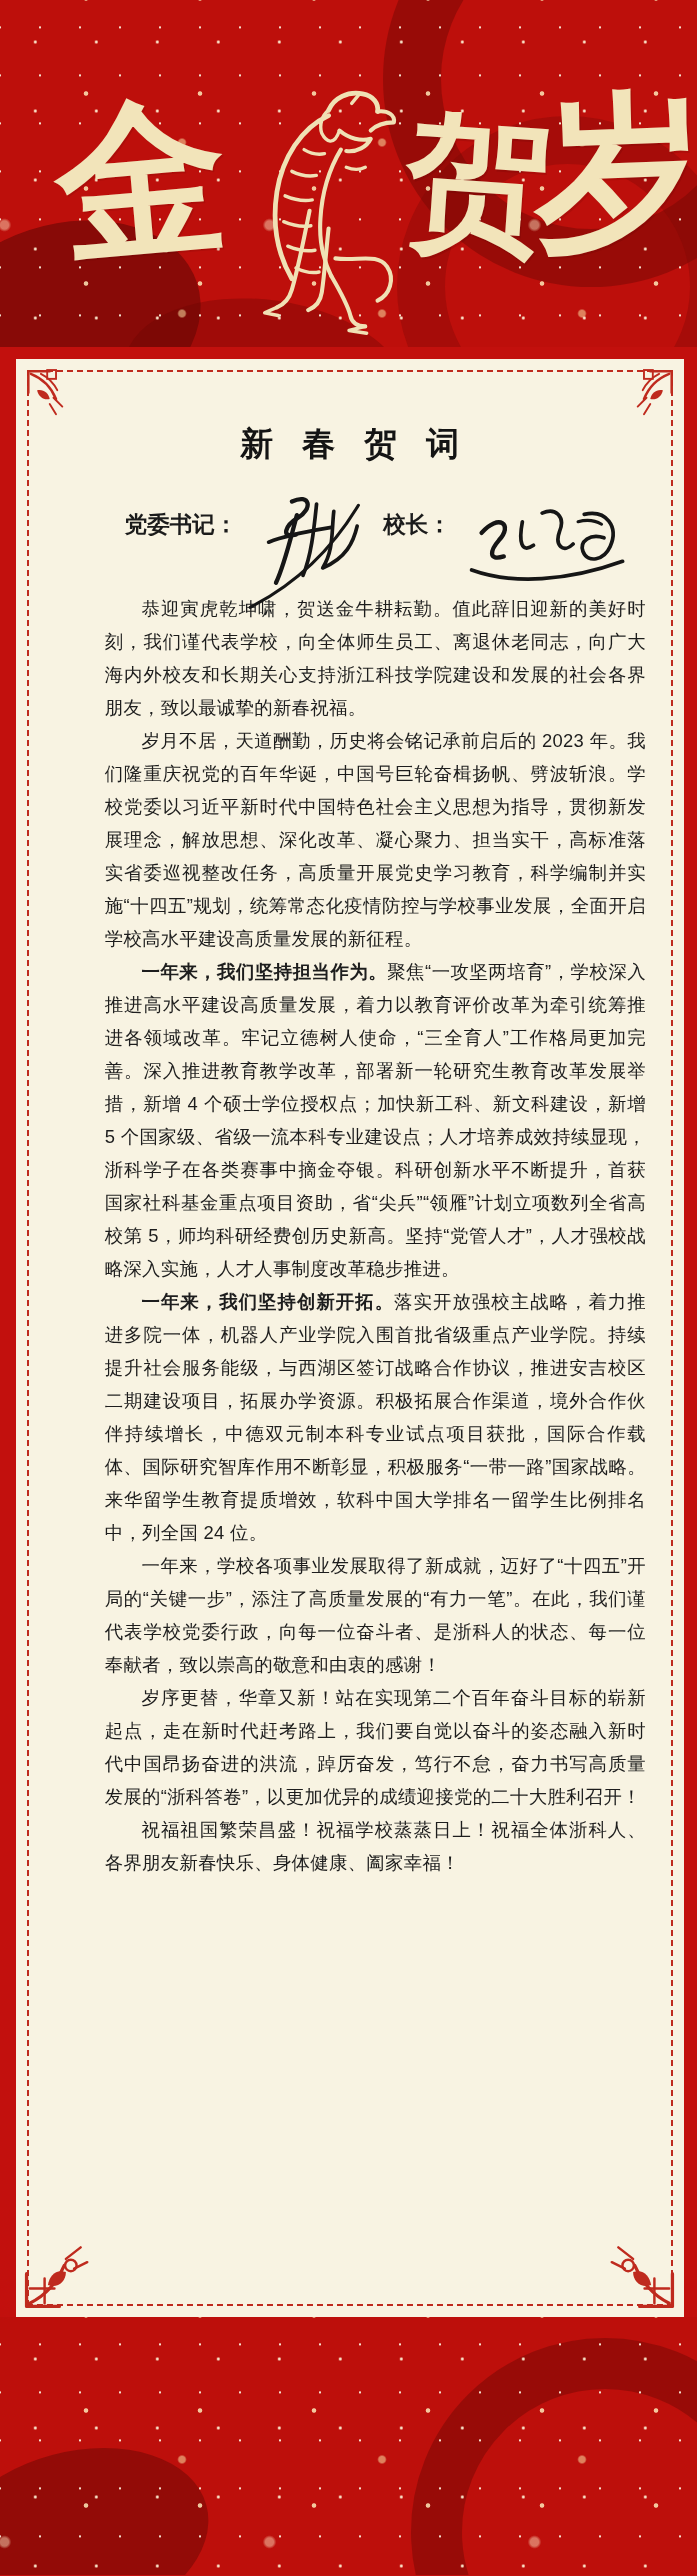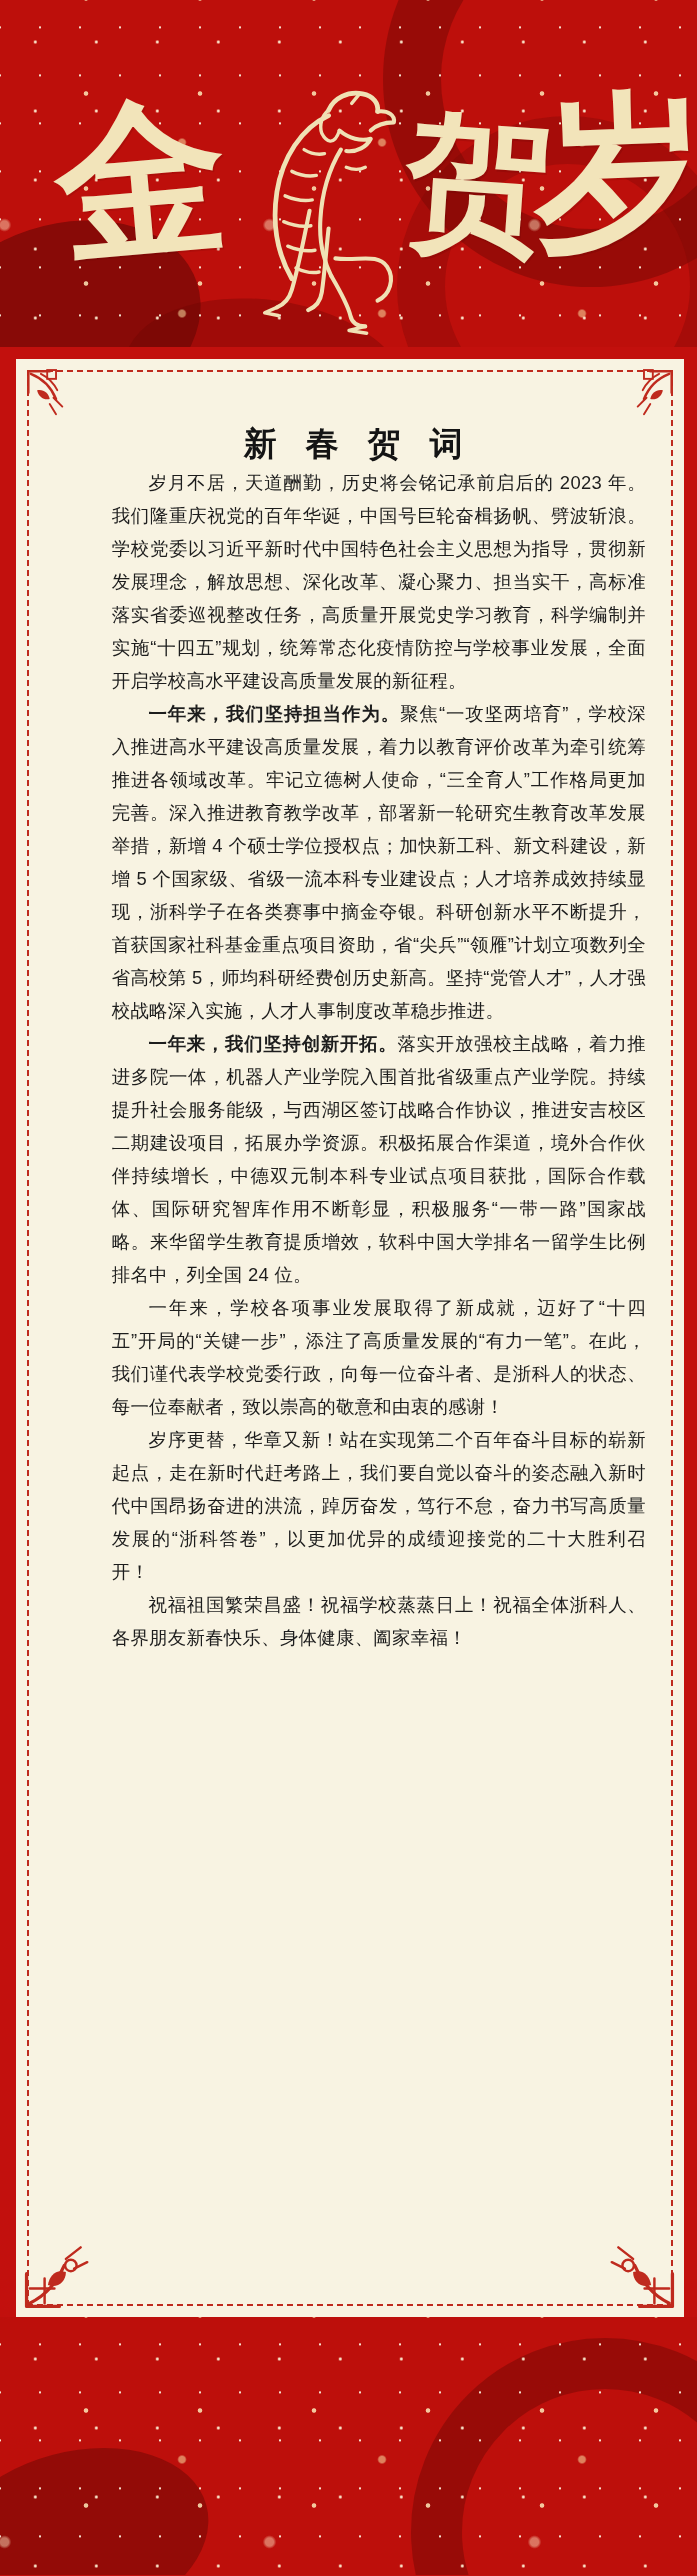--- a/index.html
+++ b/index.html
@@ -32,21 +32,20 @@
   }
   .cal-jin{left:56px;top:95px;font-size:170px;transform:rotate(-5deg);}
   .cal-he{left:406px;top:110px;font-size:146px;transform:rotate(4deg);}
   .cal-sui{left:535px;top:87px;font-size:170px;transform:rotate(-2deg);}
   .tiger{position:absolute;left:195px;top:68px;}
   
   .frame{background:#c2100d;padding:12.3px 13px 0 15.7px;}
   .paper{
     position:relative;height:1958px;overflow:hidden;
     background:#f8f3e2;
-    padding-left:7px;
   }
   .dashes{
     position:absolute;inset:11px;
     border:2px dashed #bf2a1e;pointer-events:none;
   }
   .corner{position:absolute;}
   .corner.tl{top:6.1px;left:6.1px;}
   .corner.tr{top:6.1px;right:6.1px;transform:scaleX(-1);}
   .corner.bl{bottom:4.8px;left:4.8px;transform:scaleY(-1);}
   .corner.br{bottom:4.8px;right:4.8px;transform:scale(-1,-1);}
@@ -153,22 +152,43 @@
       <path d="M8,8 h40 M8,8 v40"></path>
       <path d="M12,12 C32,22 44,36 54,58"></path>
       <path d="M12,30 h30 M30,12 v30" stroke-width="3"></path>
       <path d="M34,34 C46,30 56,38 56,50 C44,54 36,46 34,34 Z" fill="#bf2a1e" stroke="none"></path>
       <circle cx="62" cy="58" r="7" stroke-width="3"></circle>
       <path d="M56,66 l18,14 M66,54 l16,8" stroke-width="3"></path>
     </svg>
 
     <h1 class="title">新春贺词</h1>
 
+    <div class="sign-row">
+      <span class="sign-label">党委书记：</span>
+      <svg class="sig sig-1" width="123" height="126" viewBox="0 0 200 200" fill="none" stroke="#161616" stroke-width="7" stroke-linecap="round" stroke-linejoin="round">
+        <path d="M78,18 C108,4 112,30 88,44 C66,57 60,78 84,72"></path>
+        <path d="M86,40 C74,84 66,120 52,150"></path>
+        <path d="M40,84 C76,70 120,64 142,60" stroke-width="6"></path>
+        <path d="M118,22 C114,60 110,104 96,138" stroke-width="6"></path>
+        <path d="M146,34 C142,70 146,96 128,126 C166,110 178,84 184,58" stroke-width="6"></path>
+        <path d="M186,24 C150,84 96,146 10,190" stroke-width="5"></path>
+      </svg>
+      <span class="sign-label">校长：</span>
+      <svg class="sig sig-2" width="167" height="101" viewBox="0 0 270 160" fill="none" stroke="#161616" stroke-width="7" stroke-linecap="round" stroke-linejoin="round">
+        <path d="M30,58 C58,26 82,44 58,70 C44,86 40,104 66,96"></path>
+        <path d="M14,118 C80,142 170,136 258,104" stroke-width="6"></path>
+        <path d="M96,40 C90,72 94,92 114,78" stroke-width="6"></path>
+        <path d="M128,26 C150,16 166,32 156,56 C148,78 162,92 178,76" stroke-width="6"></path>
+        <path d="M196,28 C232,20 252,48 238,80 C228,102 202,108 194,88 C188,72 206,58 228,66" stroke-width="6"></path>
+        <path d="M186,40 C200,36 214,38 224,44" stroke-width="5"></path>
+      </svg>
+    </div>
 
     <div class="content">
+      <p><span class="lead"></span><span>恭迎寅虎乾坤啸，贺送金牛耕耘勤。值此辞旧迎新的美好时刻，我们谨代表学校，向全体师生员工、离退休老同志，向广大海内外校友和长期关心支持浙江科技学院建设和发展的社会各界朋友，致以最诚挚的新春祝福。</span></p>
       <p><span class="lead"></span><span>岁月不居，天道酬勤，历史将会铭记承前启后的 2023 年。我们隆重庆祝党的百年华诞，中国号巨轮奋楫扬帆、劈波斩浪。学校党委以习近平新时代中国特色社会主义思想为指导，贯彻新发展理念，解放思想、深化改革、凝心聚力、担当实干，高标准落实省委巡视整改任务，高质量开展党史学习教育，科学编制并实施“十四五”规划，统筹常态化疫情防控与学校事业发展，全面开启学校高水平建设高质量发展的新征程。</span></p>
       <p><span class="lead">一年来，我们坚持担当作为。</span><span>聚焦“一攻坚两培育”，学校深入推进高水平建设高质量发展，着力以教育评价改革为牵引统筹推进各领域改革。牢记立德树人使命，“三全育人”工作格局更加完善。深入推进教育教学改革，部署新一轮研究生教育改革发展举措，新增 4 个硕士学位授权点；加快新工科、新文科建设，新增 5 个国家级、省级一流本科专业建设点；人才培养成效持续显现，浙科学子在各类赛事中摘金夺银。科研创新水平不断提升，首获国家社科基金重点项目资助，省“尖兵”“领雁”计划立项数列全省高校第 5，师均科研经费创历史新高。坚持“党管人才”，人才强校战略深入实施，人才人事制度改革稳步推进。</span></p>
       <p><span class="lead">一年来，我们坚持创新开拓。</span><span>落实开放强校主战略，着力推进多院一体，机器人产业学院入围首批省级重点产业学院。持续提升社会服务能级，与西湖区签订战略合作协议，推进安吉校区二期建设项目，拓展办学资源。积极拓展合作渠道，境外合作伙伴持续增长，中德双元制本科专业试点项目获批，国际合作载体、国际研究智库作用不断彰显，积极服务“一带一路”国家战略。来华留学生教育提质增效，软科中国大学排名一留学生比例排名中，列全国 24 位。</span></p>
       <p><span class="lead"></span><span>一年来，学校各项事业发展取得了新成就，迈好了“十四五”开局的“关键一步”，添注了高质量发展的“有力一笔”。在此，我们谨代表学校党委行政，向每一位奋斗者、是浙科人的状态、每一位奉献者，致以崇高的敬意和由衷的感谢！</span></p>
       <p><span class="lead"></span><span>岁序更替，华章又新！站在实现第二个百年奋斗目标的崭新起点，走在新时代赶考路上，我们要自觉以奋斗的姿态融入新时代中国昂扬奋进的洪流，踔厉奋发，笃行不怠，奋力书写高质量发展的“浙科答卷”，以更加优异的成绩迎接党的二十大胜利召开！</span></p>
       <p><span class="lead"></span><span>祝福祖国繁荣昌盛！祝福学校蒸蒸日上！祝福全体浙科人、各界朋友新春快乐、身体健康、阖家幸福！</span></p>
     </div>
 
   </div>
 </div>

